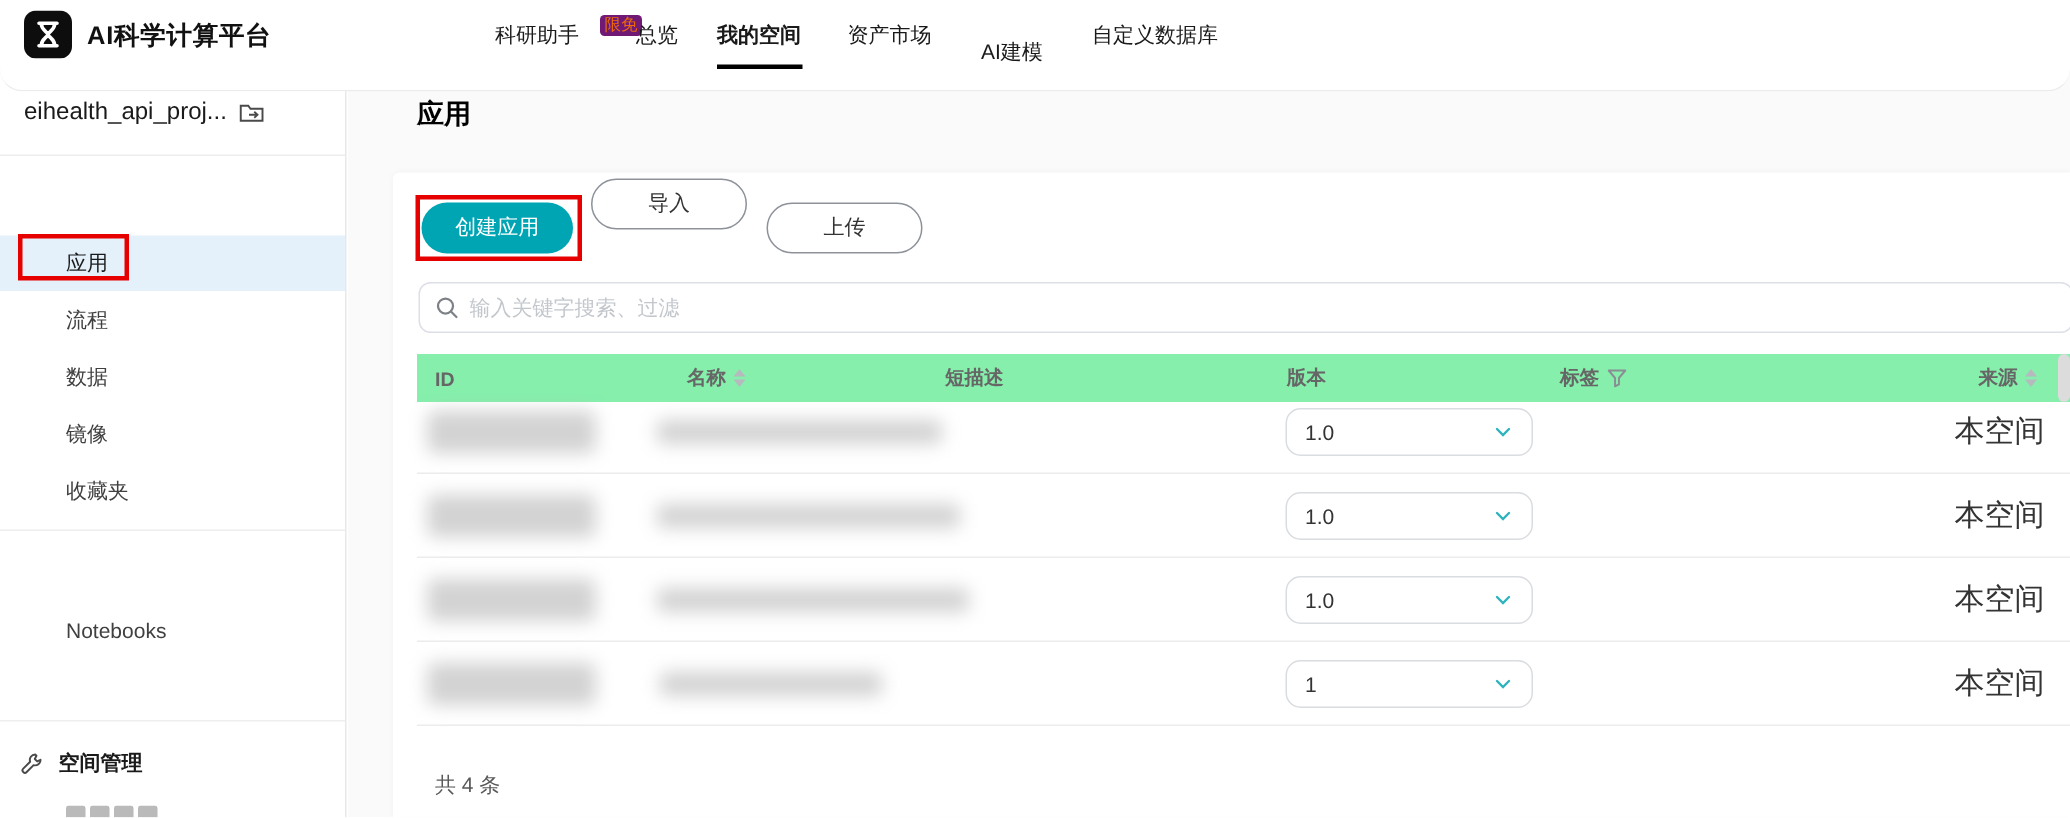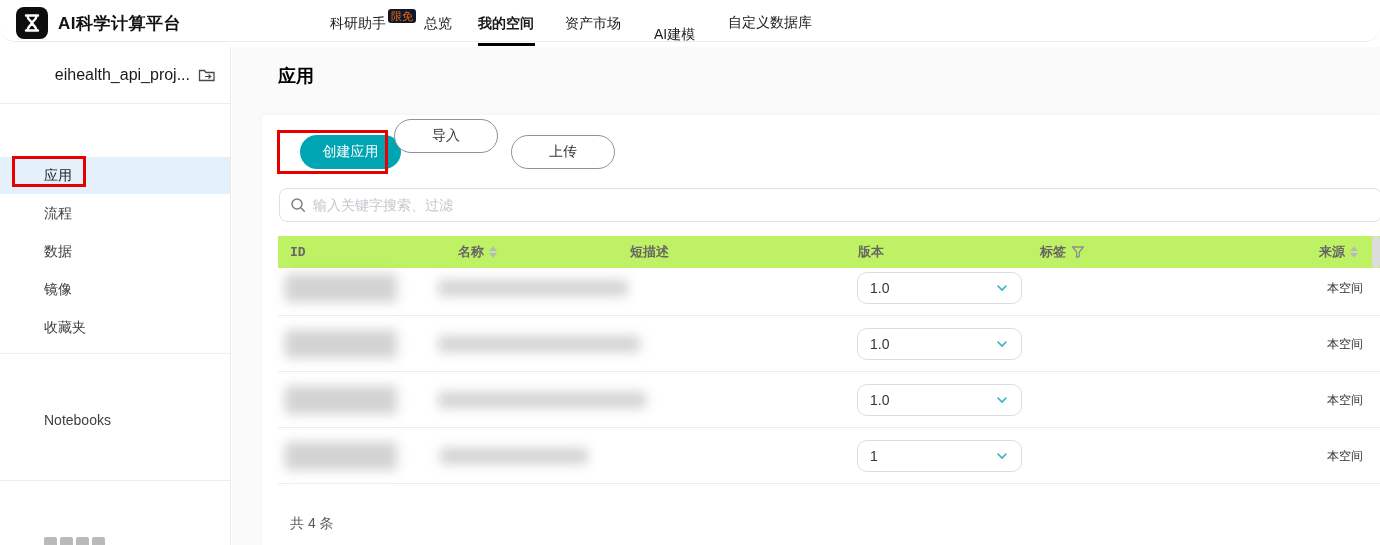--- a/index.html
+++ b/index.html
@@ -1,67 +1,67 @@
 <!DOCTYPE html>
 <html><head>
 <meta charset="utf-8">
 <style>
   * { margin:0; padding:0; box-sizing:border-box; }
   html,body { background:#fff; }
   body { font-family:"Liberation Sans","DejaVu Sans",sans-serif; color:#1a1a1a; }
   .screen { position:relative; width:1380px; height:545px; overflow:hidden; background:#fff; }
 
   
-  .topbar { position:absolute; left:0; top:0; width:1380px; height:42px; background:#fff; border-bottom:1px solid #ebebeb; z-index:5;border-radius:15px; }
+  .topbar { position:absolute; left:0; top:0; width:1380px; height:61px; background:#fff; border-bottom:1px solid #ebebeb; z-index:5;border-radius:15px; }
   .logo-wrap { position:absolute; left:16px; top:7px; display:flex; align-items:center; gap:10px; }
   .logo-box { width:32px; height:32px; }
   .app-title { font-size:17px; font-weight:bold; color:#111; letter-spacing:.5px; }
   .nav-item { position:absolute; top:0; height:46px; line-height:46px; font-size:14px; color:#1a1a1a; cursor:pointer; white-space:nowrap; }
   .nav-item.active { font-weight:bold; }
   .nav-underline { position:absolute; top:43px; height:3px; background:#000; }
-  .badge { display:inline-block; font-size:11px; line-height:14px; padding:0 3px; border-radius:3px; background:#0f172a; color:#ed6a0c; vertical-align:8px; margin-left:2px; }
+  .badge { display:inline-block; font-size:11px; line-height:14px; padding:0 3px; border-radius:3px; background:#701a75; color:#ed6a0c; vertical-align:8px; margin-left:14px; }
 
   
   .sidebar { position:absolute; left:0; top:47px; width:231px; bottom:0; background:#fff; border-right:1px solid #e8e8e8; z-index:4; }
-  .project-row { position:absolute; left:0; top:0; width:100%; height:57px; border-bottom:1px solid #ededed; display:flex; align-items:center; padding:0 14px 0 16px; gap:8px;justify-content:flex-end; }
+  .project-row { position:absolute; left:0; top:0; width:100%; height:57px; border-bottom:1px solid #ededed; display:flex; align-items:center; padding:0 14px 0 16px; gap:8px; }
   .project-name { font-size:16px; color:#1a1a1a; max-width:164px; overflow:hidden; white-space:nowrap; }
   .sec-head { position:absolute; left:0; width:100%; display:flex; align-items:center; gap:10px; padding-left:13px; font-size:14px; font-weight:bold; color:#1a1a1a; }
   .side-item { position:absolute; left:0; width:100%; height:37px; line-height:37px; padding-left:44px; font-size:14px; color:#404040; cursor:pointer; }
   .side-item.selected { background:#e4f1fb; color:#1a1a1a; }
   .side-divider { position:absolute; left:0; width:100%; height:1px; background:#eee; }
   .partial-smudge { position:absolute; left:44px; width:70px; height:8px; overflow:hidden; opacity:.5; }
   .partial-smudge i { display:inline-block; width:13px; height:14px; background:#777; margin-right:3px; border-radius:2px; }
 
   
   .content { position:absolute; left:232px; top:47px; right:0; bottom:0; background:#fafafa; }
   .page-title { position:absolute; left:46px; top:17px; font-size:18px; font-weight:bold; color:#000; }
   .card { position:absolute; left:30px; top:68px; right:0; bottom:0; background:#fff; border-radius:4px 0 0 0; box-shadow:0 0 4px rgba(0,0,0,.04); }
 
   .btn { position:absolute; height:34px; border-radius:17px; font-size:14px; display:flex; align-items:center; justify-content:center; cursor:pointer; }
-  .btn-primary { background:#00a5b4; color:#fff; border:none;margin-left:19px; }
+  .btn-primary { background:#00a5b4; color:#fff; border:none; }
   .btn-outline { background:#fff; color:#333; border:1px solid #8d9199; }
 
   .search-box { position:absolute; left:17px; top:73px; right:-2px; height:34px; border:1px solid #dcdfe6; border-radius:8px; background:#fff; display:flex; align-items:center; padding:0 10px; gap:7px; }
   .search-box input { border:none; outline:none; flex:1; font-size:14px; color:#333; font-family:inherit; background:transparent; }
   .search-box input::placeholder { color:#c3c7cc; }
 
-  .thead { position:absolute; left:16px; top:121px; right:0; height:32px; background:#bef264;font-family:Liberation Mono, monospace; }
+  .thead { position:absolute; left:16px; top:121px; right:0; height:32px; background:#86efac; }
   .th { position:absolute; top:0; height:32px; display:flex; align-items:center; gap:5px; font-size:13px; color:#666; font-weight:bold; }
   .sort { display:flex; flex-direction:column; gap:2px; }
   .sort i { width:0; height:0; border-left:4px solid transparent; border-right:4px solid transparent; }
   .sort .up { border-bottom:5px solid #b6babf; }
   .sort .dn { border-top:5px solid #b6babf; }
   .scroll-strip { position:absolute; right:0; top:0; width:8px; height:32px; background:#dcdcdc; border-radius:4px; }
 
   .rows { position:absolute; left:16px; top:145px; right:0; }
   .trow { position:relative; height:56px; border-bottom:1px solid #ececec; }
   .blur-block { position:absolute; background:#a6a6a6; opacity:.5; filter:blur(6px); border-radius:4px; }
   .ver-select { position:absolute; left:579px; top:12px; width:165px; height:32px; border:1px solid #d9dce0; border-radius:10px; background:#fff; display:flex; align-items:center; padding:0 12px; cursor:pointer; }
   .ver-select span { font-size:14px; color:#333; flex:1; }
-  .src-cell { position:absolute; right:17px; top:0; height:56px; line-height:56px; font-size:12px; color:#333; }
+  .src-cell { position:absolute; right:17px; top:0; height:56px; line-height:56px; font-size:20px; color:#333; }
   .summary { position:absolute; left:28px; top:400px; font-size:14px; color:#595959; }
 
   
   .anno { position:absolute; border:3px solid #e60000; z-index:20; pointer-events:none; }
 </style>
 </head>
 <body>
 
 <div class="screen">
 
@@ -73,21 +73,21 @@
       </svg>
       <span class="app-title">AI科学计算平台</span>
     </div>
 
     <div class="nav-item" style="left:330px;"><span>科研助手</span><span class="badge">限免</span></div>
     <div class="nav-item" style="left:424px;"><span>总览</span></div>
     <div class="nav-item active" style="left:478px;text-align:right;"><span>我的空间</span></div>
     <div class="nav-underline" style="left:478px; width:57px;"></div>
     <div class="nav-item" style="left:565px;"><span>资产市场</span></div>
     <div class="nav-item" style="left:654px;margin-top:11px;"><span>AI建模</span></div>
-    <div class="nav-item" style="left:728px;font-family:Liberation Serif, serif;"><span>自定义数据库</span></div>
+    <div class="nav-item" style="left:728px;"><span>自定义数据库</span></div>
   </div>
 
   <div class="sidebar">
     <div class="project-row">
       <span class="project-name">eihealth_api_proj...</span>
       <svg width="18" height="16" viewBox="0 0 18 16">
         <path d="M1.5 3.5h5l1.5 2h8v8h-14.5z" fill="none" stroke="#4a4a4a" stroke-width="1.3"></path>
         <path d="M7 9.5h5.5m-2-2l2.2 2-2.2 2" fill="none" stroke="#4a4a4a" stroke-width="1.2"></path>
       </svg>
     </div>
@@ -106,20 +106,26 @@
     <div class="side-item" style="top:186px;"><span>数据</span></div>
     <div class="side-item" style="top:224px;"><span>镜像</span></div>
     <div class="side-item" style="top:262px;"><span>收藏夹</span></div>
 
     <div class="side-divider" style="top:306px;"></div>
 
     <div class="side-item" style="top:355px;"><span>Notebooks</span></div>
 
     <div class="side-divider" style="top:433px;"></div>
 
+    <div class="sec-head" style="top:448px; height:28px;">
+      <svg width="16" height="16" viewBox="0 0 16 16">
+        <path d="M10.5 2a3.6 3.6 0 0 0-3.4 4.8L2.5 11.4a1.6 1.6 0 1 0 2.3 2.3l4.6-4.6A3.6 3.6 0 0 0 14 5.5l-2.2 1.1-1.6-1.6L11.3 2.8z" fill="none" stroke="#4a4a4a" stroke-width="1.3" stroke-linejoin="round"></path>
+      </svg>
+      <span>空间管理</span>
+    </div>
 
     <div class="partial-smudge" style="top:490px;"><i></i><i></i><i></i><i></i></div>
   </div>
 
   <div class="content">
     <div class="page-title">应用</div>
 
     <div class="card">
 
       <button class="btn btn-primary" style="left:19px; top:20px; width:101px;">创建应用</button>

